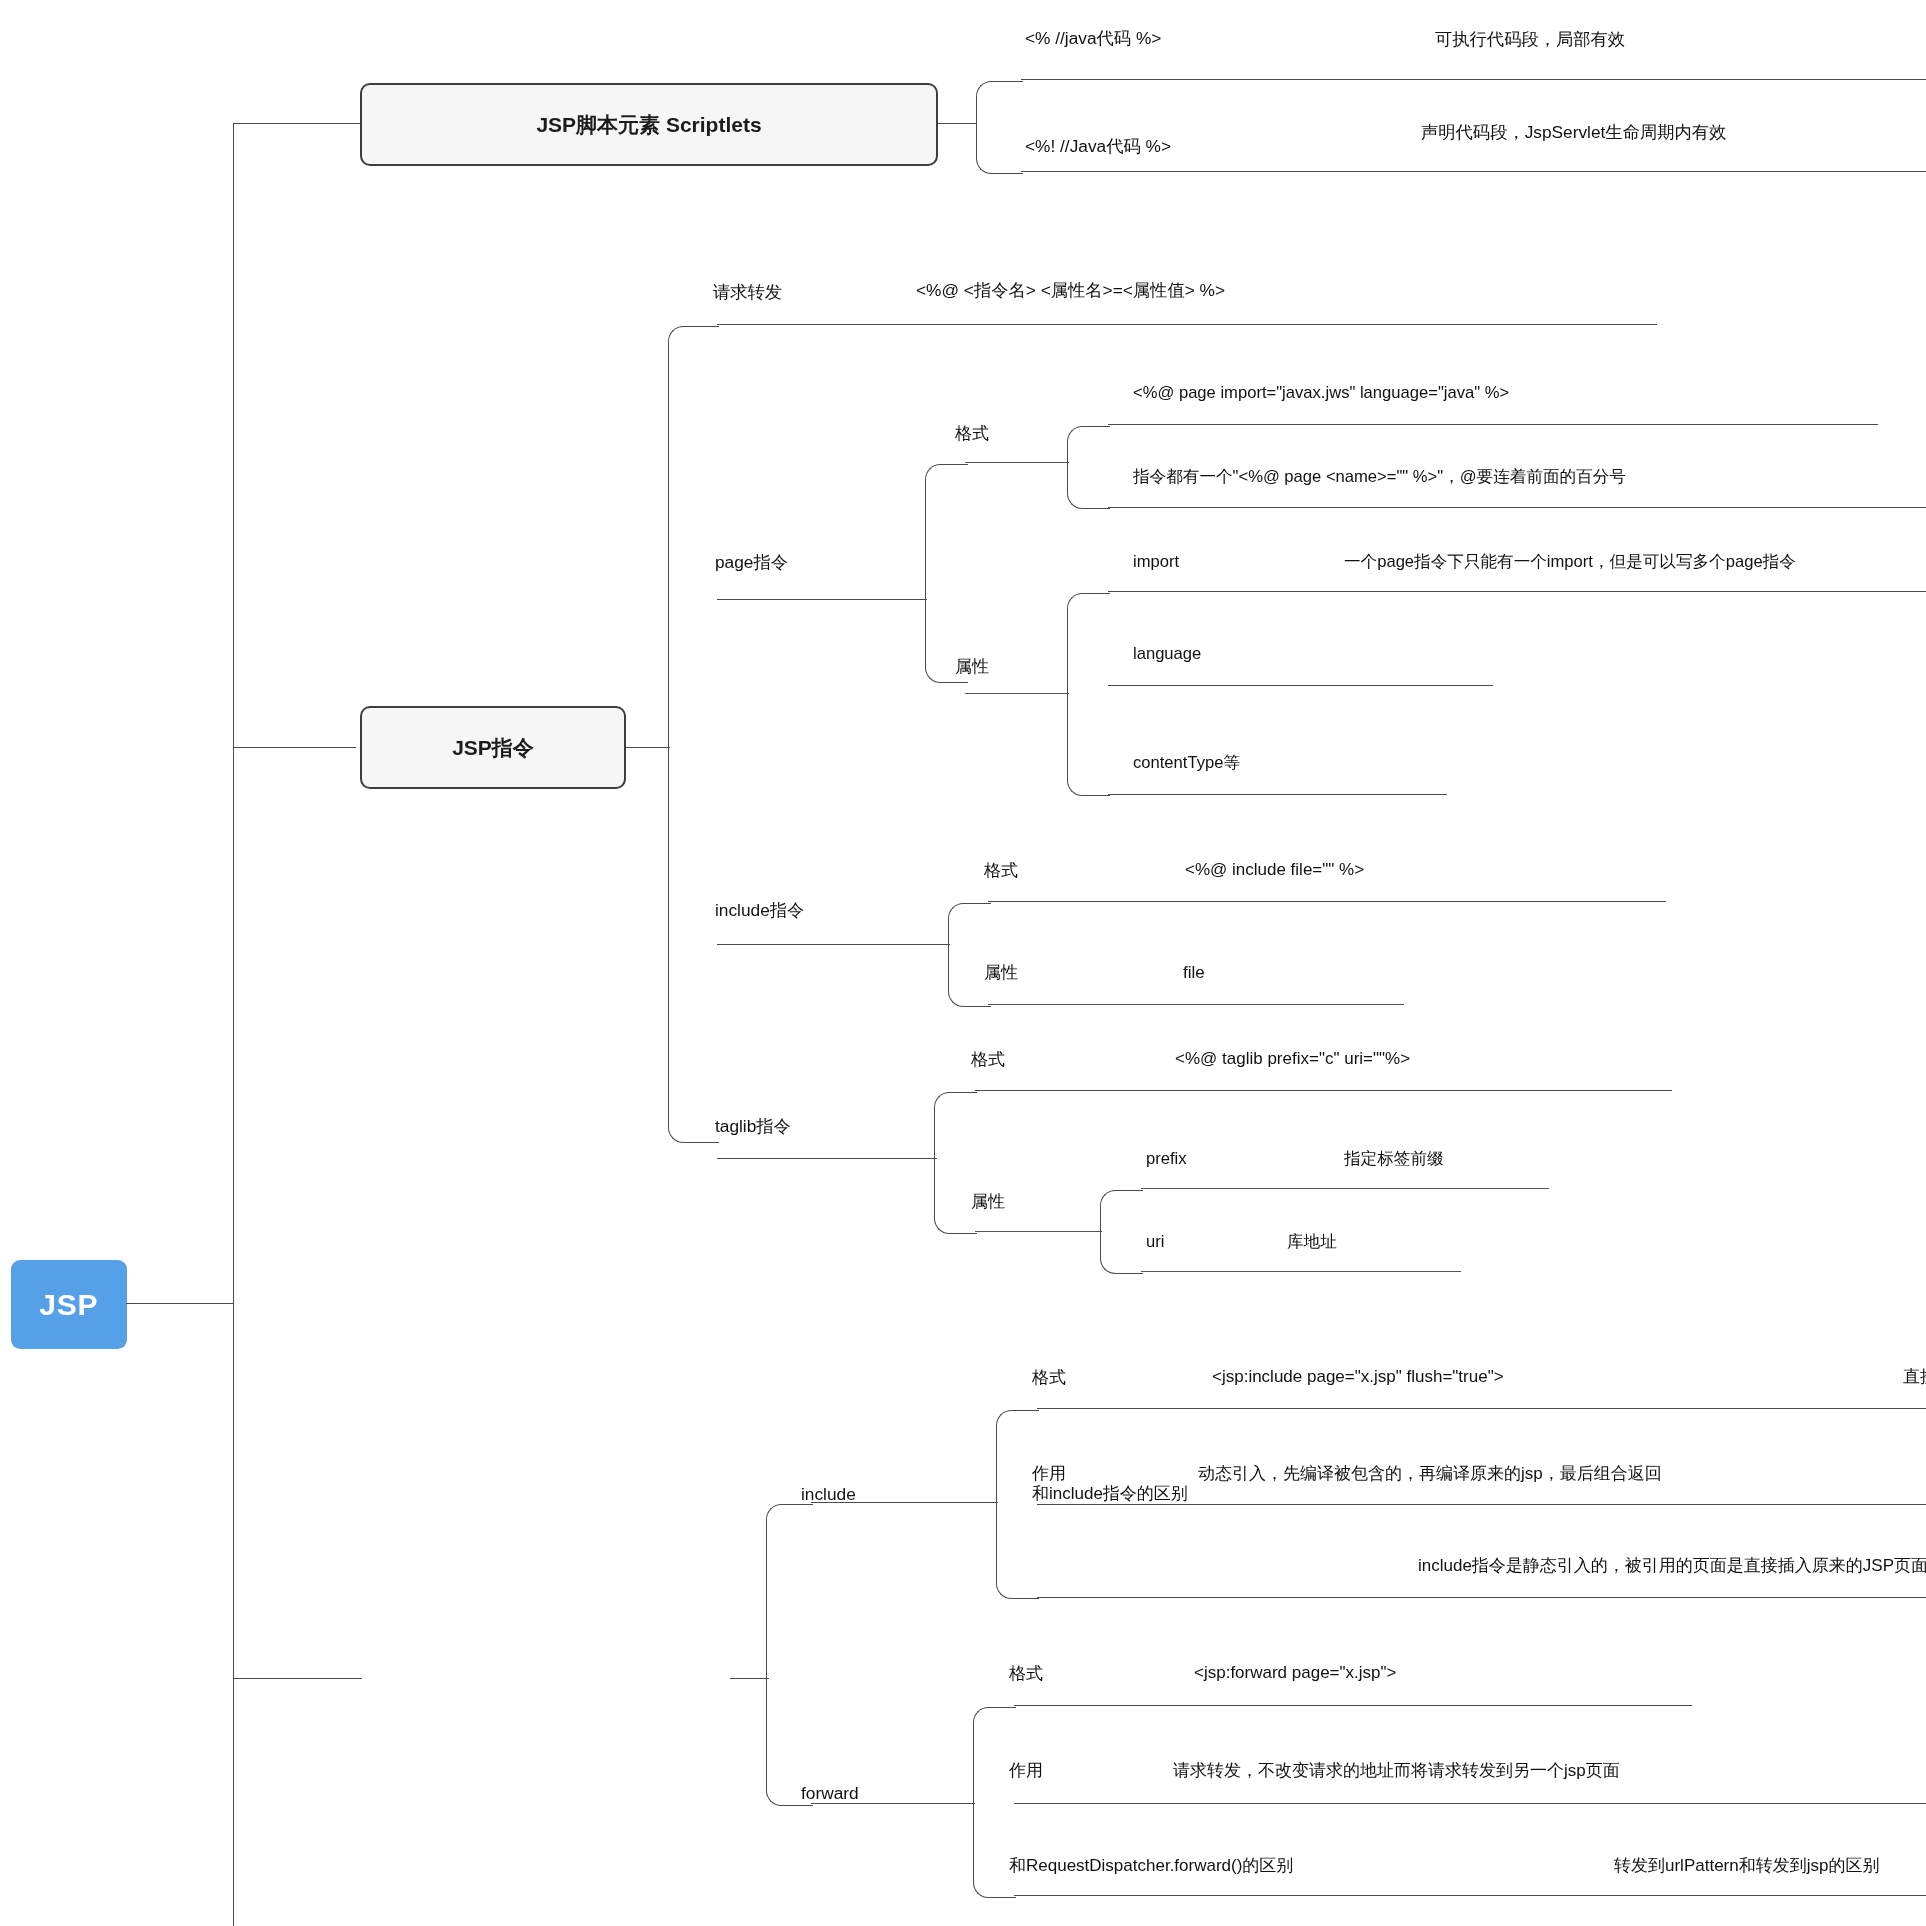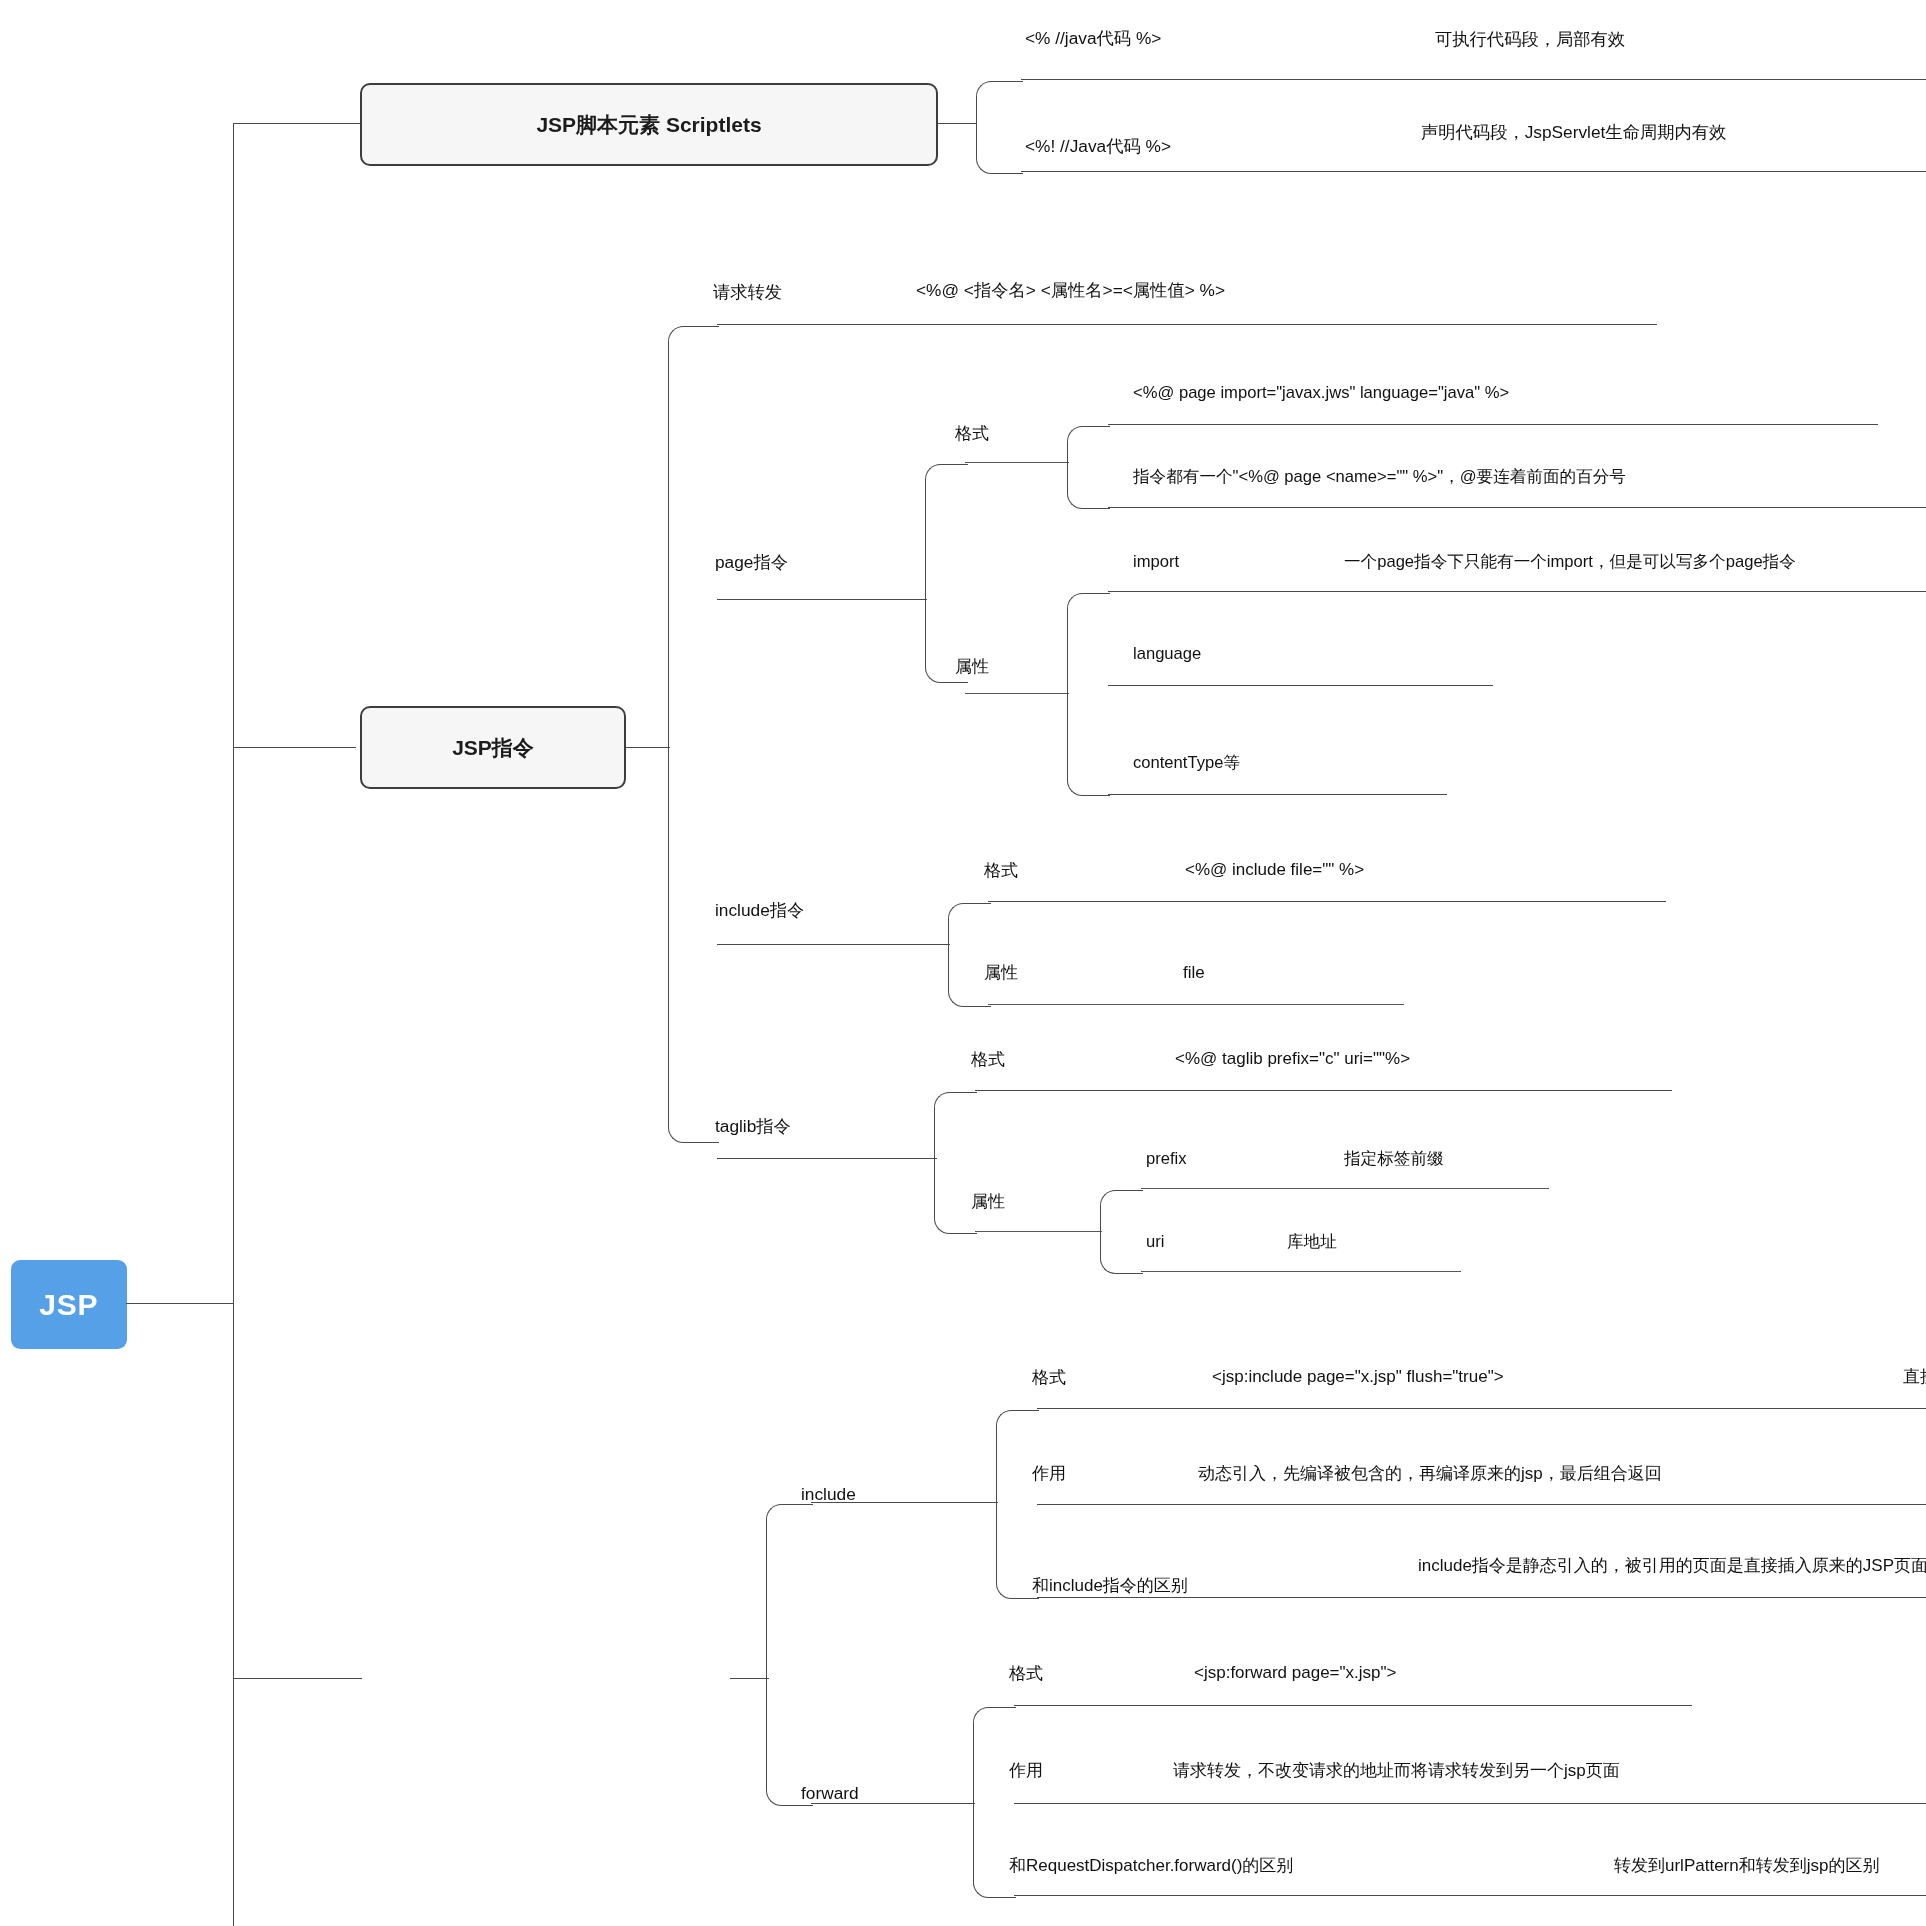--- a/index.html
+++ b/index.html
@@ -149,21 +149,21 @@
   <div class="corner bl" style="left:996px;top:1502px;width:42px;height:96px;"></div>
   <div class="h-line" style="left:1037px;top:1408px;width:1175px;"></div>
   <div class="h-line" style="left:1037px;top:1504px;width:1156px;"></div>
   <div class="h-line" style="left:1037px;top:1597px;width:1341px;"></div>
 
   <div class="txt l3" style="left:1032px;top:1368px;">格式</div>
   <div class="txt l3" style="left:1212px;top:1367px;">&lt;jsp:include page="x.jsp" flush="true"&gt;</div>
   <div class="txt l3" style="left:1903px;top:1367px;">直接放在HTML中</div>
   <div class="txt l3" style="left:1032px;top:1464px;">作用</div>
   <div class="txt l3" style="left:1198px;top:1464px;">动态引入，先编译被包含的，再编译原来的jsp，最后组合返回</div>
-  <div class="txt l3" style="left:1032px;top:1576px;">和include指令的区别</div>
+  <div class="txt l3" style="left:1032px;top:1484px;">和include指令的区别</div>
   <div class="txt l3" style="left:1418px;top:1556px;">include指令是静态引入的，被引用的页面是直接插入原来的JSP页面</div>
 
   <div class="txt l2" style="left:801px;top:1784px;">forward</div>
   <div class="h-line" style="left:811px;top:1803px;width:164px;"></div>
   <div class="corner tl" style="left:973px;top:1707px;width:42px;height:98px;"></div>
   <div class="corner bl" style="left:973px;top:1803px;width:42px;height:94px;"></div>
   <div class="h-line" style="left:1014px;top:1705px;width:678px;"></div>
   <div class="h-line" style="left:1014px;top:1803px;width:1040px;"></div>
   <div class="h-line" style="left:1014px;top:1895px;width:1233px;"></div>
 

